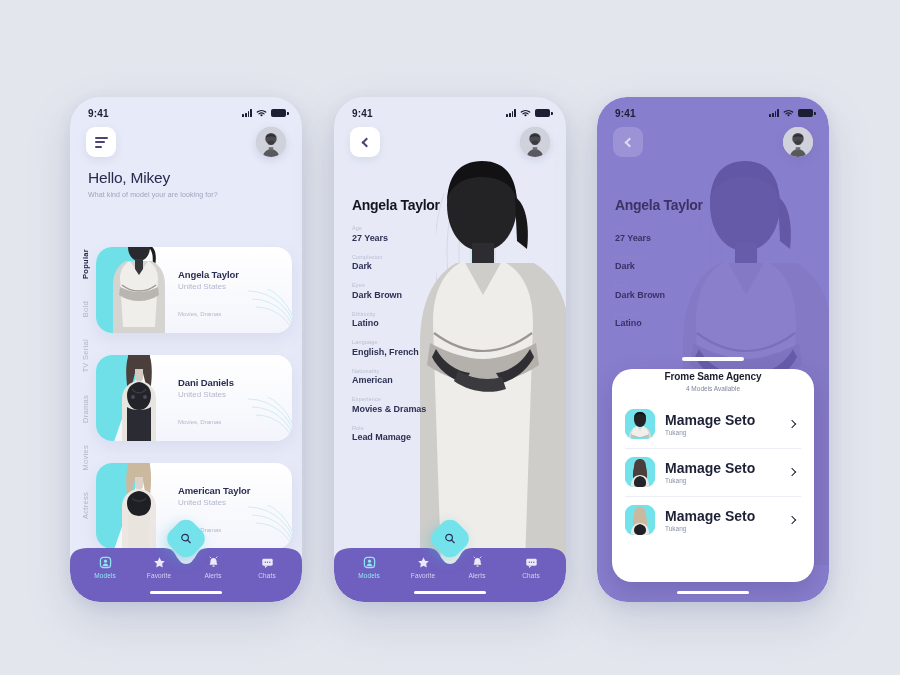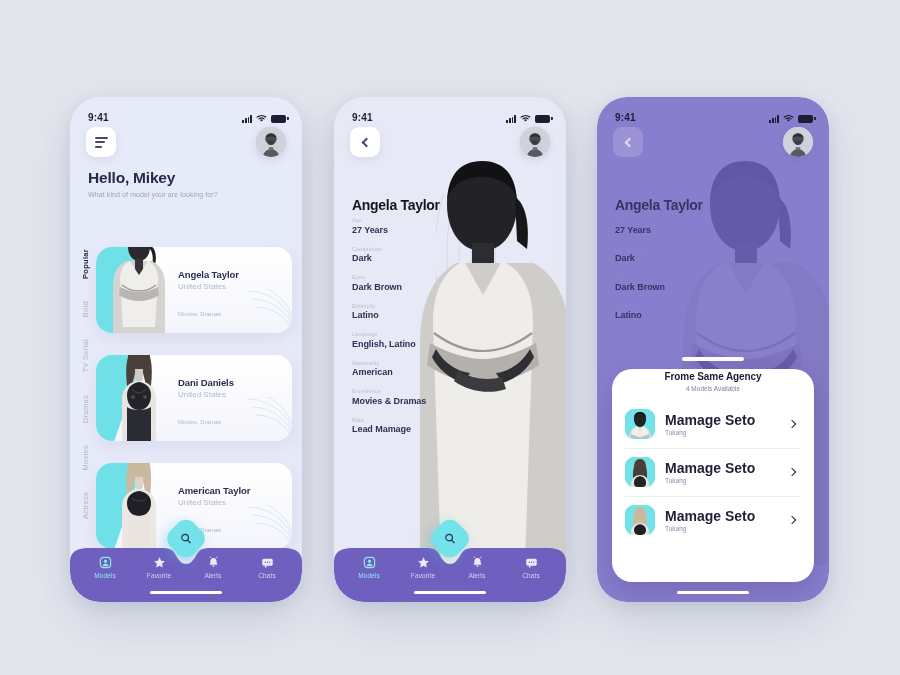--- a/index.html
+++ b/index.html
@@ -21,21 +21,21 @@
   }
   #phone1 { left: 70px;  top: 97px; background: #e7eaf8; }
   #phone2 { left: 334px; top: 97px; background: #e7eaf6; }
   #phone3 { left: 597px; top: 97px; background: #e7eaf6; }
 
   .screen { position: absolute; inset: 0; overflow: hidden; border-radius: 30px; }
 
   
   .statusbar {
     position: absolute; top: 0; left: 0; right: 0; height: 26px;
-    display: flex; align-items: flex-end; justify-content: space-between;
+    display: flex; align-items: center; justify-content: space-between;
     padding: 6px 16px 0 18px;
     z-index: 40;
   }
   .st-time { font-size: 10px; font-weight: bold; color: #1c1f33; letter-spacing: .2px; }
   .st-icons { display: flex; align-items: center; gap: 4px; }
   .sig { display: flex; align-items: flex-end; gap: 1px; height: 8px; }
   .sig i { display: block; width: 1.7px; background: #1c1f33; border-radius: .5px; }
   .sig i:nth-child(1){height:3px;} .sig i:nth-child(2){height:4.5px;}
   .sig i:nth-child(3){height:6px;} .sig i:nth-child(4){height:8px;}
   .batt { width: 15px; height: 8px; border-radius: 2px; background: #1c1f33; position: relative; }
@@ -59,21 +59,21 @@
   .chev-left { width:7px; height:7px; border-left:2px solid #4a4571; border-bottom:2px solid #4a4571; transform: rotate(45deg); margin-left:3px; }
   .avatar {
     width: 30px; height: 30px; border-radius: 50%; overflow:hidden;
     background: #c9ccd4; box-shadow: 0 3px 8px rgba(90,95,150,.18);
     position: relative;
   }
   .avatar svg { display:block; width:100%; height:100%; }
 
   
   .greet { position:absolute; left:18px; top:72px; z-index:20; }
-  .greet h1 { font-size:15.5px; font-weight:bold; color:#272a4d; letter-spacing:-.2px; }
+  .greet h1 { font-size:15.5px; font-weight:normal; color:#272a4d; letter-spacing:-.2px; }
   .greet p { font-size:7px; color:#9ea4bd; margin-top:4px; letter-spacing:.1px; }
 
   .searchbar {
     position:absolute; left:18px; right:18px; top:112px; height:28px;
     background:#fff; border-radius:14px; display:flex; align-items:center;
     padding:0 12px; gap:8px; z-index:20;
     box-shadow: 0 4px 12px rgba(95,100,160,.08);
   }
   .searchbar .mag { flex:0 0 auto; }
   .searchbar input {
@@ -134,21 +134,21 @@
   .fab .mag2 { transform: rotate(-45deg); }
   .homebar {
     position:absolute; left:50%; transform:translateX(-50%); bottom:8px;
     width:72px; height:3px; border-radius:2px; background:#fff; z-index:39;
   }
 
   
   .hero { position:absolute; right:-14px; top:38px; width:168px; height:430px; z-index:10; }
   .linework { position:absolute; right:-20px; top:96px; z-index:8; opacity:.8; }
   .dname { position:absolute; left:18px; top:100px; font-size:14px; font-weight:bold; color:#14161f; letter-spacing:-.3px; z-index:20; }
-  .fields { position:absolute; left:18px; top:120px; z-index:20; }
+  .fields { position:absolute; left:18px; top:128px; z-index:20; }
   .field { margin-bottom:11px; }
   .field .lbl { font-size:5.5px; color:#b8bdd0; letter-spacing:.15px; }
   .field .val { font-size:9px; font-weight:bold; color:#2d3154; margin-top:1.5px; letter-spacing:-.05px; }
 
   
   .purpleveil { position:absolute; inset:0; background:#7367c4; opacity:.82; z-index:25; }
   #phone3 .dname { color:#3b3363; z-index:26; }
   #phone3 .fields { z-index:26; }
   #phone3 .field .lbl { color:#8d85c8; }
   #phone3 .field .val { color:#3a3265; }
@@ -450,21 +450,21 @@
         <div class="field">
           <div class="lbl">Eyes</div>
           <div class="val">Dark Brown</div>
         </div>
         <div class="field">
           <div class="lbl">Ethinicity</div>
           <div class="val">Latino</div>
         </div>
         <div class="field">
           <div class="lbl">Language</div>
-          <div class="val">English, Latino</div>
+          <div class="val">English, French</div>
         </div>
         <div class="field">
           <div class="lbl">Nationality</div>
           <div class="val">American</div>
         </div>
         <div class="field">
           <div class="lbl">Experience</div>
           <div class="val">Movies &amp; Dramas</div>
         </div>
         <div class="field">

